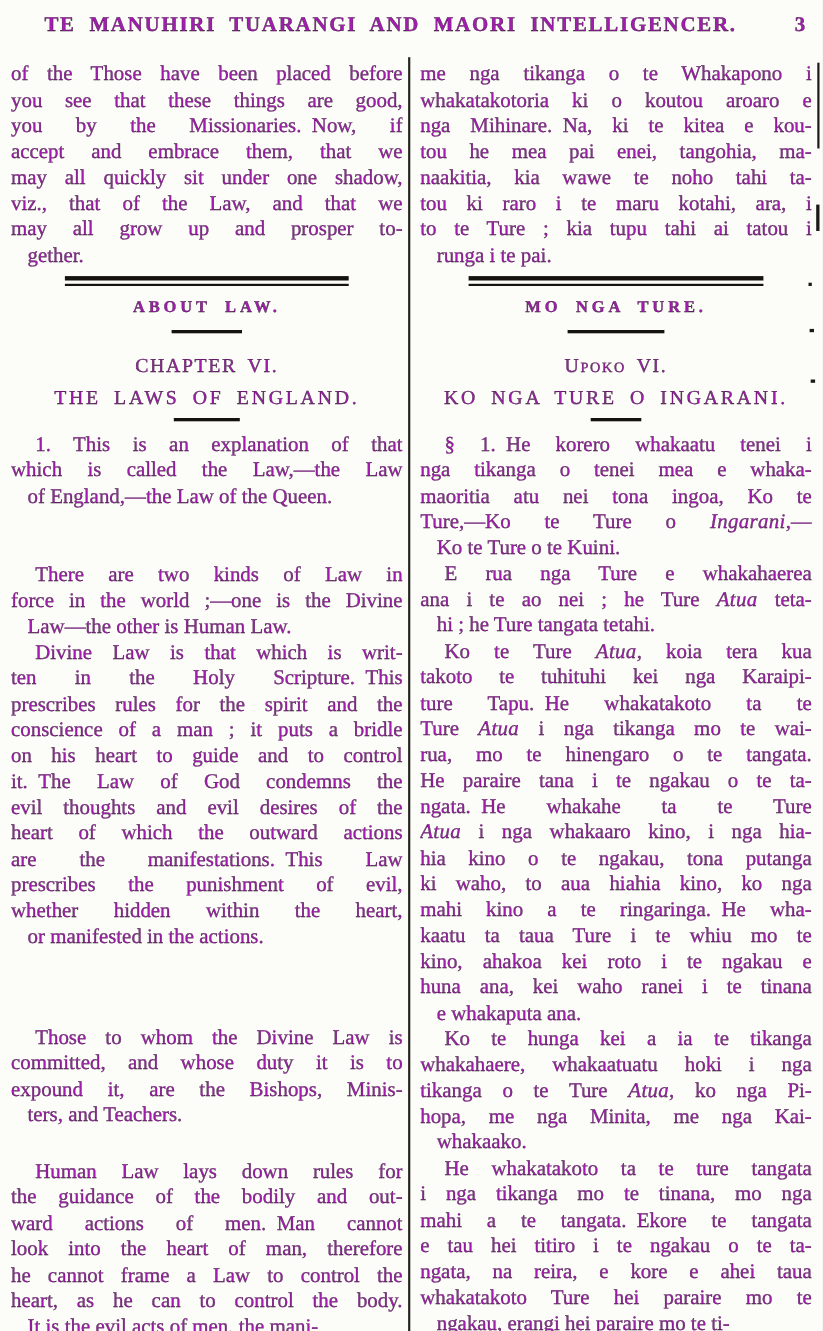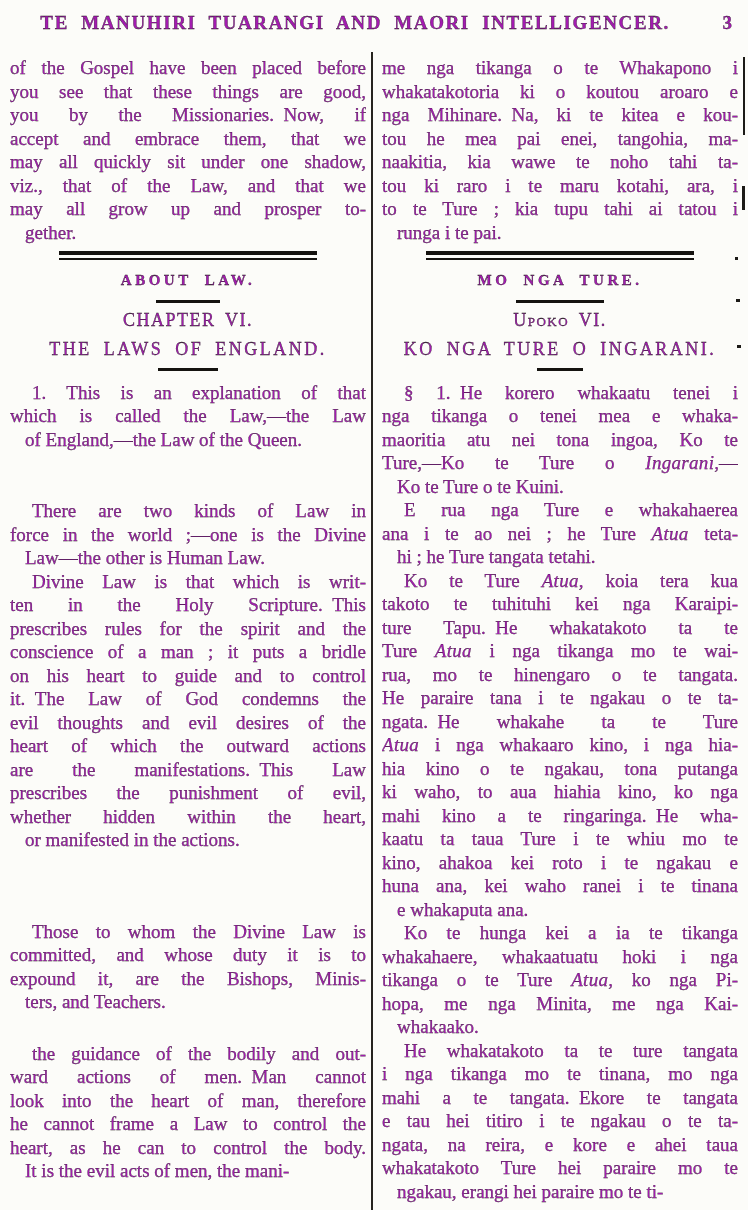--- a/index.html
+++ b/index.html
@@ -51,21 +51,21 @@
     margin: 7px auto 0 auto; width: 258px; height: 3px;
     border-top: 4px solid #151310; border-bottom: 2px solid #151310;
   }
   .section-title {
     margin-top: 9px; font-size: 15px; font-weight: bold;
     letter-spacing: 3.5px; word-spacing: 6px; -webkit-text-stroke: 0.3px #1c1a17;
   }
   .small-rule { margin: 7px auto 6px auto; width: 64px; border-top: 3px solid #151310; }
   .small-rule-2 { margin: 6px auto 4px auto; width: 60px; border-top: 3px solid #151310; }
   .chapter-heading {
-    margin-top: 6px; font-size: 18px; letter-spacing: 1.5px; word-spacing: 4px;
+    margin-top: 18px; font-size: 18px; letter-spacing: 1.5px; word-spacing: 4px;
     -webkit-text-stroke: 0.3px #1c1a17;
   }
   .smallcaps { font-variant: small-caps; }
   .chapter-subtitle {
     margin-top: 6px; font-size: 18px; letter-spacing: 2.5px; word-spacing: 5px;
     -webkit-text-stroke: 0.3px #1c1a17;
   }
   .rule-left-wide { width: 258px; }
   .rule-right-wide { width: 268px; }
   .rule-mo { width: 88px; }
@@ -86,21 +86,21 @@
   <div class="masthead">
     <div class="masthead-title">TE MANUHIRI TUARANGI AND MAORI INTELLIGENCER.</div>
     <div class="page-number">3</div>
   </div>
 
   <div class="column-divider"></div>
 
   <div class="col col-left">
 
     <div class="para-continuation">
-        <div class="tline"><span>of the Gospel have been placed before</span></div>
+        <div class="tline"><span>of the Those have been placed before</span></div>
         <div class="tline"><span>you see that these things are good,</span></div>
         <div class="tline"><span>you by the Missionaries. Now, if</span></div>
         <div class="tline"><span>accept and embrace them, that we</span></div>
         <div class="tline"><span>may all quickly sit under one shadow,</span></div>
         <div class="tline"><span>viz., that of the Law, and that we</span></div>
         <div class="tline"><span>may all grow up and prosper to-</span></div>
         <div class="tline tline-last"><span>gether.</span></div>
       </div>
 
     <div class="section-head">
@@ -136,20 +136,21 @@
         <div class="tline"><span>whether hidden within the heart,</span></div>
         <div class="tline tline-last"><span>or manifested in the actions.</span></div>
       </div>
     <div class="para gap-lp4">
         <div class="tline"><span>Those to whom the Divine Law is</span></div>
         <div class="tline"><span>committed, and whose duty it is to</span></div>
         <div class="tline"><span>expound it, are the Bishops, Minis-</span></div>
         <div class="tline tline-last"><span>ters, and Teachers.</span></div>
       </div>
     <div class="para gap-lp5">
+        <div class="tline"><span>Human Law lays down rules for</span></div>
         <div class="tline"><span>the guidance of the bodily and out-</span></div>
         <div class="tline"><span>ward actions of men. Man cannot</span></div>
         <div class="tline"><span>look into the heart of man, therefore</span></div>
         <div class="tline"><span>he cannot frame a Law to control the</span></div>
         <div class="tline"><span>heart, as he can to control the body.</span></div>
         <div class="tline tline-last"><span>It is the evil acts of men, the mani-</span></div>
       </div>
   </div>
 
   <div class="col col-right">

